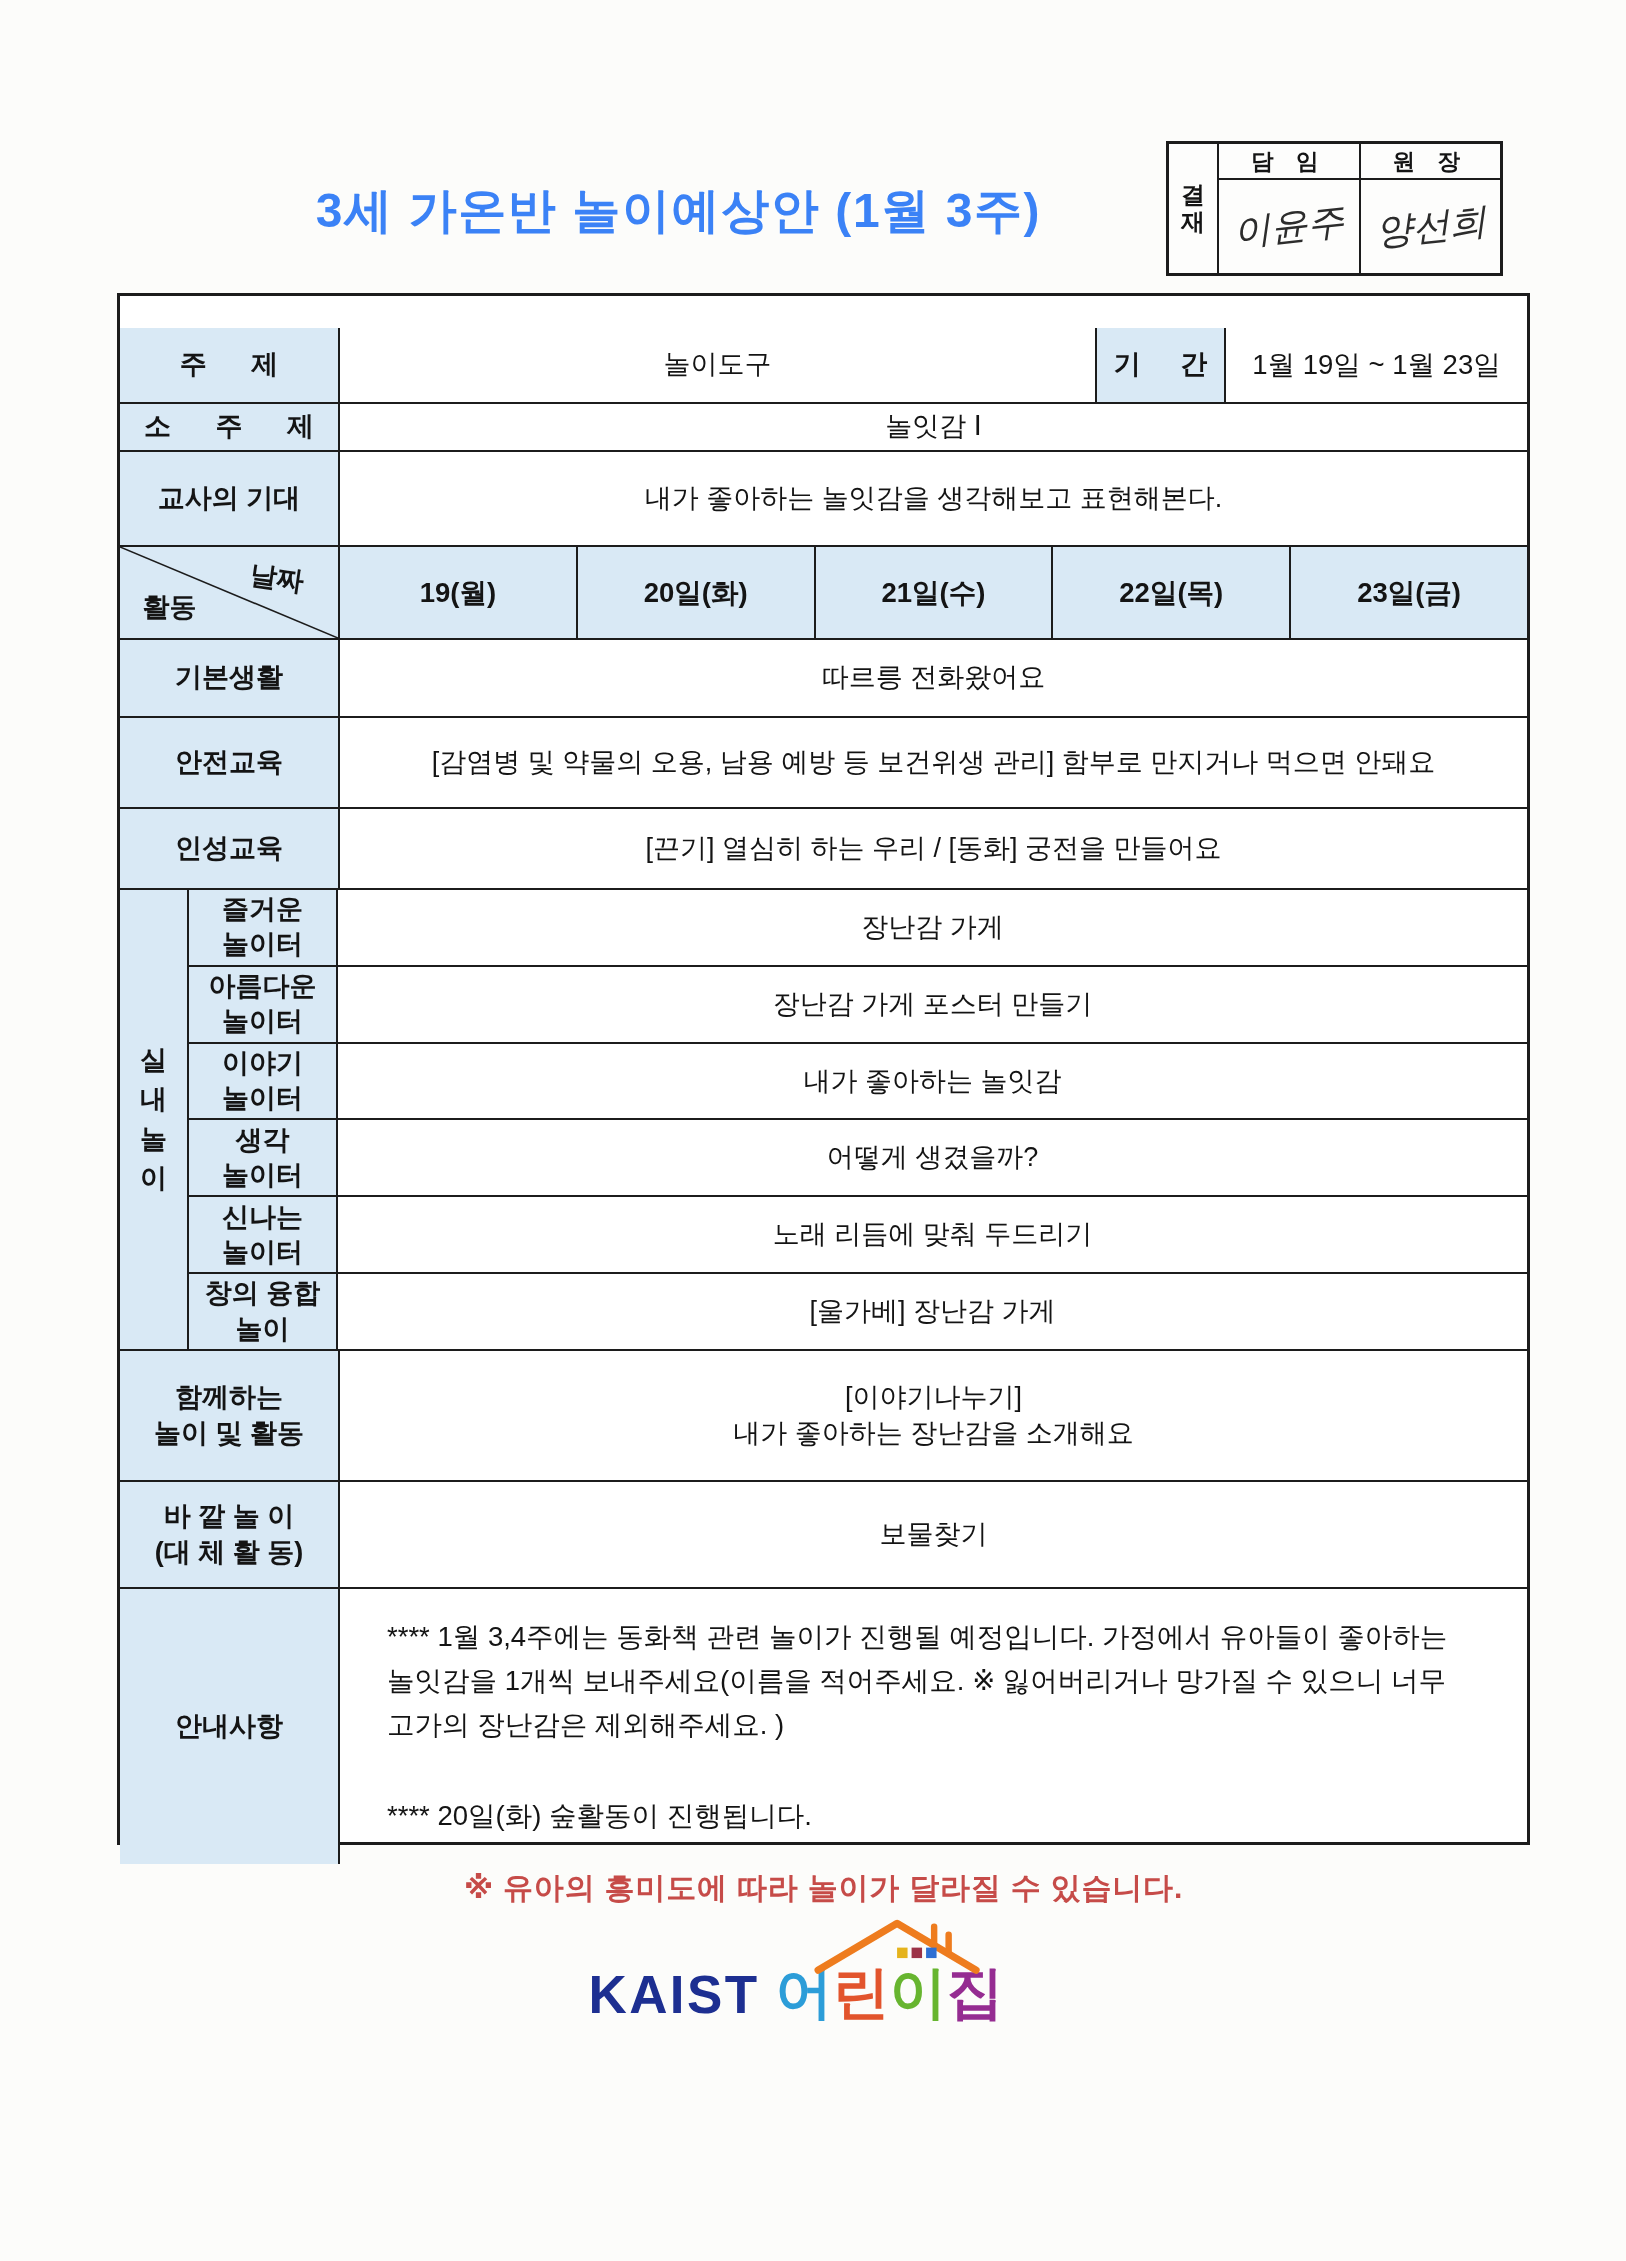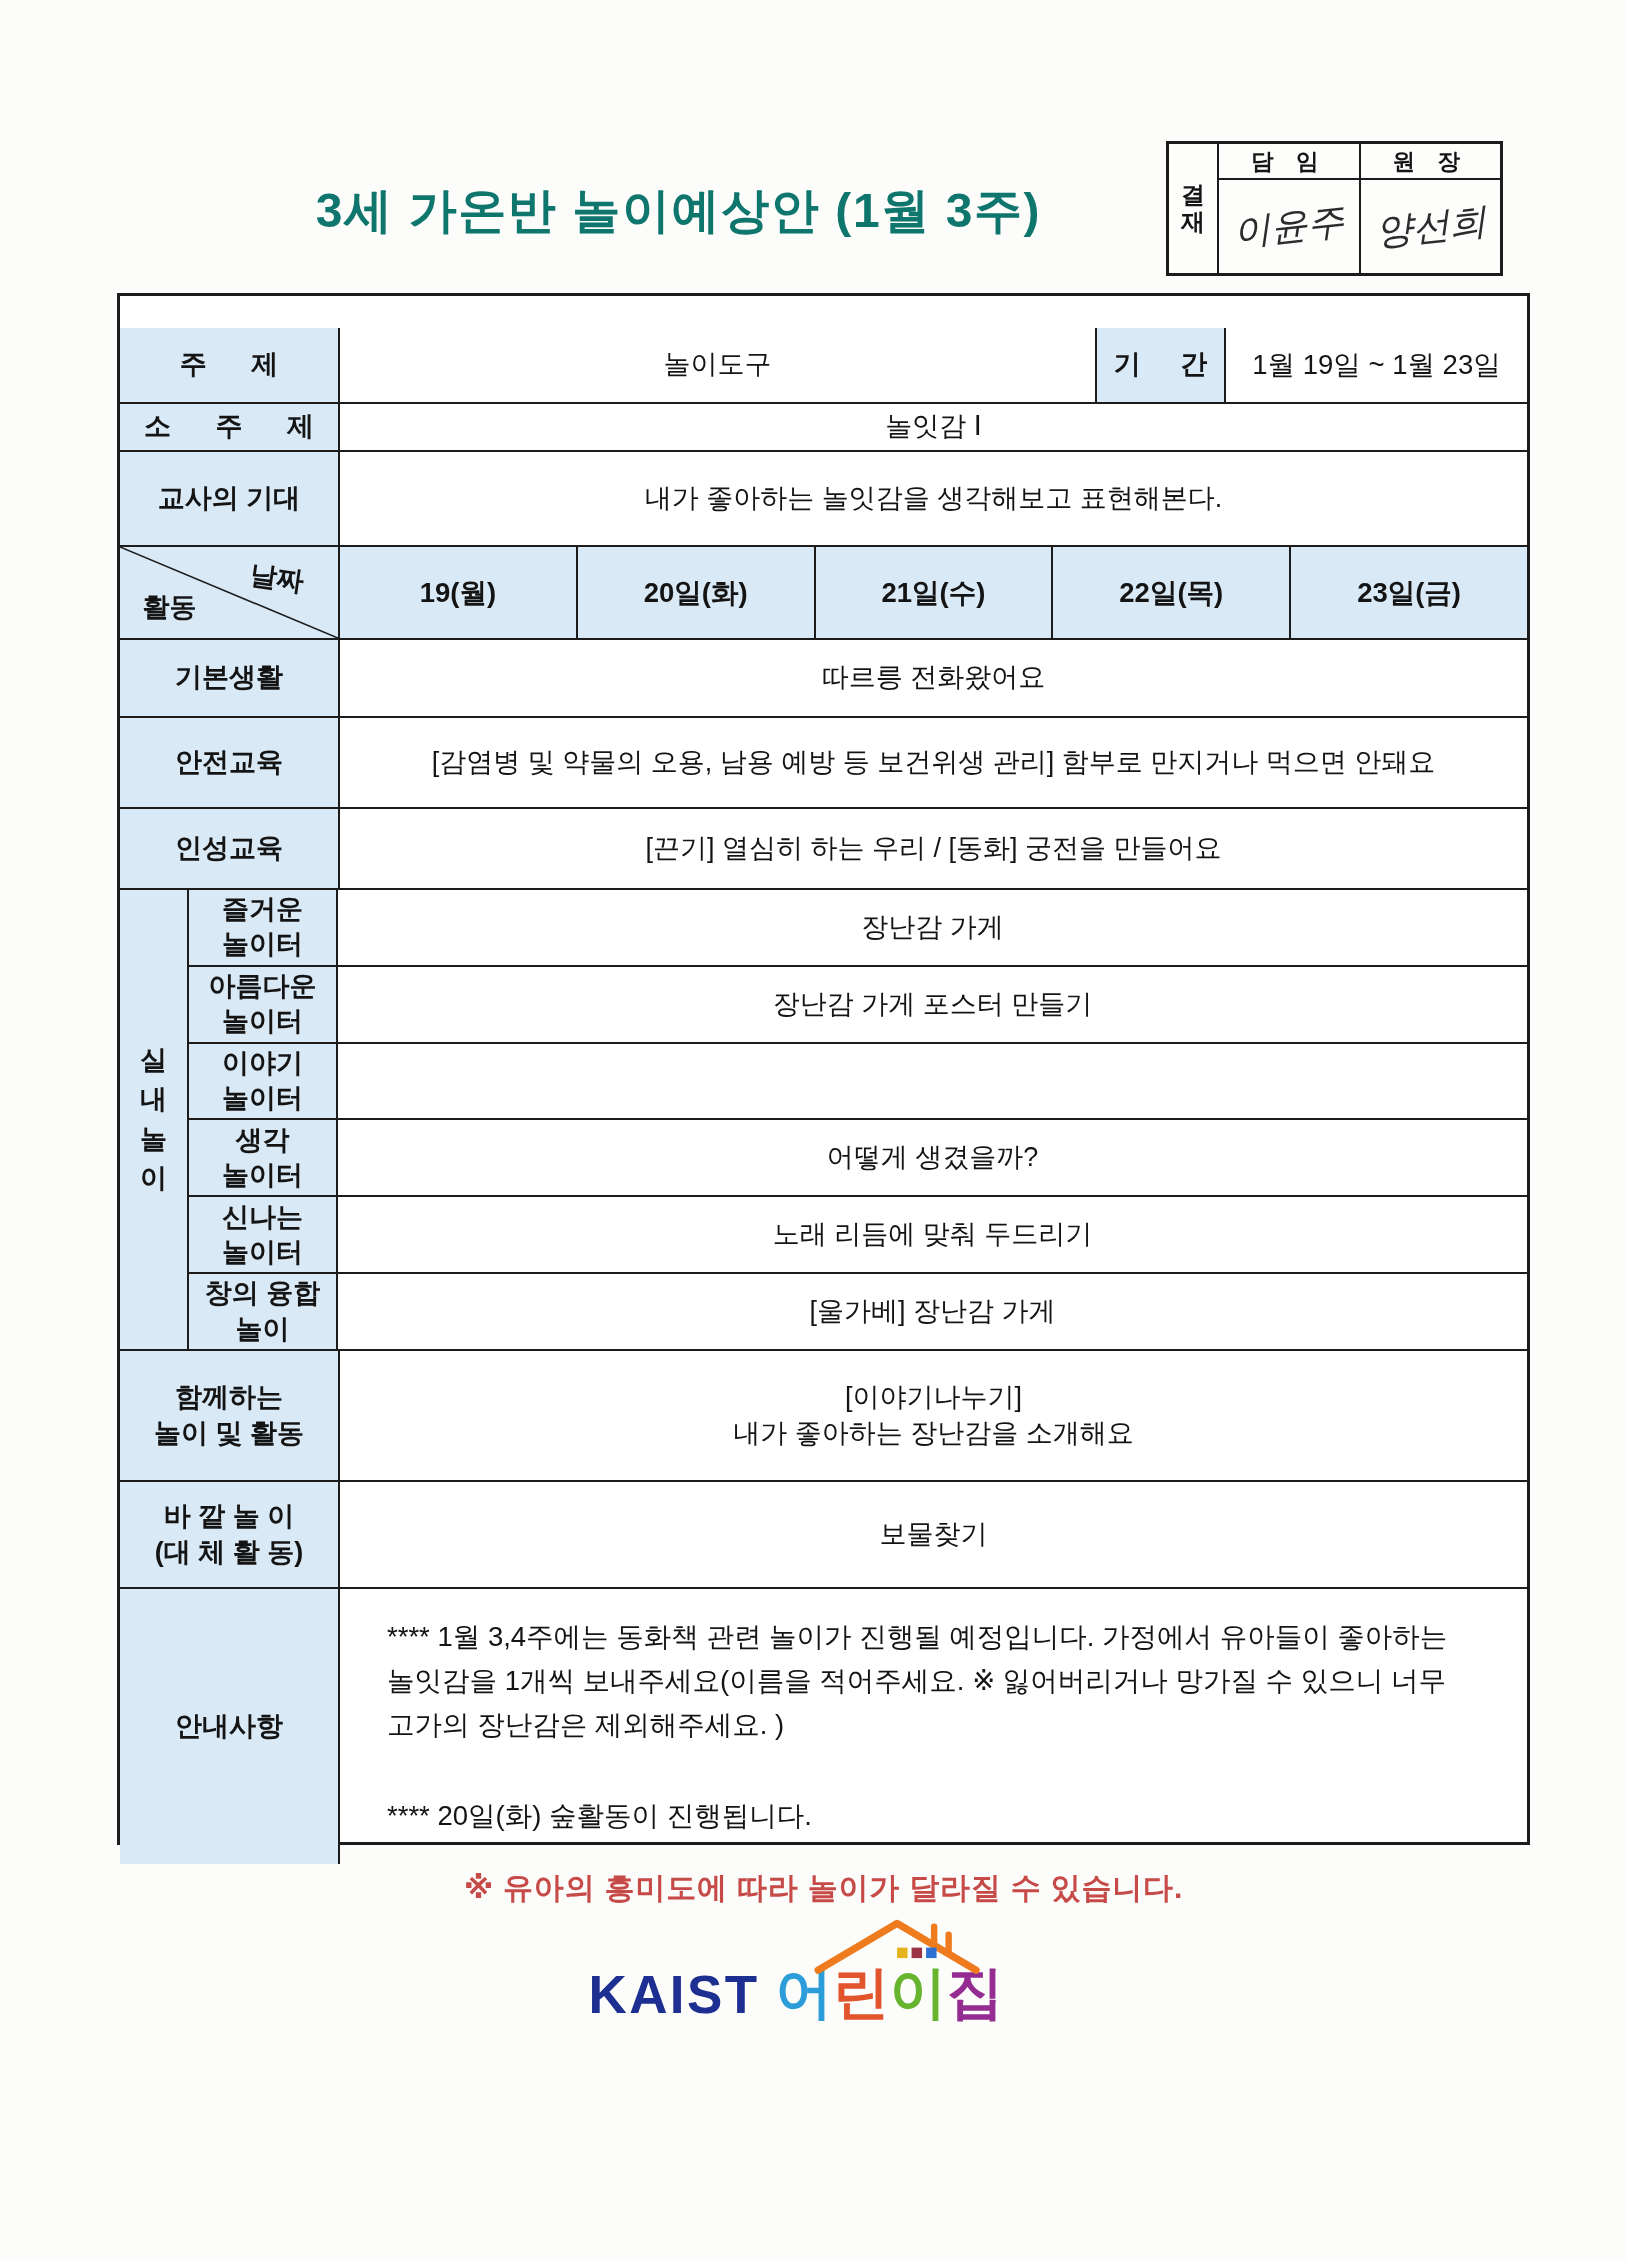--- a/index.html
+++ b/index.html
@@ -8,21 +8,21 @@
     background:#fbfbf8;
     font-family:"Liberation Sans","DejaVu Sans",sans-serif;
     color:#141414;
   }
   .page{position:absolute;inset:0;background:#fcfcfa;overflow:hidden;}
 
   
   .title{
     position:absolute;left:117px;top:179px;width:1123px;
     text-align:center;font-size:48px;font-weight:bold;letter-spacing:1.6px;
-    color:#0f766e;
+    color:#3b82f6;
   }
 
   
   .approval{
     position:absolute;left:1166px;top:141px;width:337px;height:135px;
     border:3.2px solid #1c1c1c;display:flex;background:#fdfdfc;box-sizing:border-box;
   }
   .approval-stamp{
     width:48px;border-right:2.4px solid #1c1c1c;
     display:flex;flex-direction:column;justify-content:center;align-items:center;
@@ -214,20 +214,21 @@
           <div class="cell value">장난감 가게</div>
         </div>
         <div class="irow">
           <div class="cell sublabel">아름다운
 놀이터</div>
           <div class="cell value">장난감 가게 포스터 만들기</div>
         </div>
         <div class="irow">
           <div class="cell sublabel">이야기
 놀이터</div>
+          <div class="cell value">내가 좋아하는 놀잇감</div>
         </div>
         <div class="irow">
           <div class="cell sublabel">생각
 놀이터</div>
           <div class="cell value">어떻게 생겼을까?</div>
         </div>
         <div class="irow">
           <div class="cell sublabel">신나는
 놀이터</div>
           <div class="cell value">노래 리듬에 맞춰 두드리기</div>

